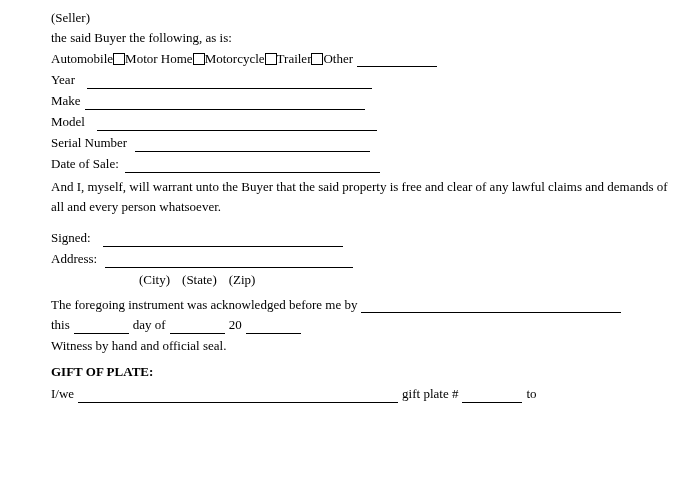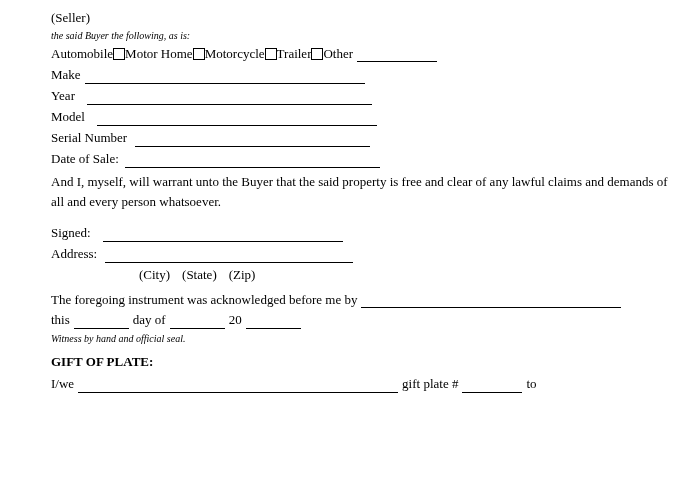--- a/index.html
+++ b/index.html
@@ -102,22 +102,21 @@
     }
 
     .iwe-row {
       display: flex;
       align-items: baseline;
       margin-top: 6px;
     }
 
     .top-text {
       margin-bottom: 4px;
-      font-size: 10px;
-      font-style: italic;
+      font-size: 13px;
     }
 
     .seller-line {
       margin-bottom: 4px;
     }
   </style>
 </head>
 <body>
 
 <div class="page">
@@ -137,27 +136,27 @@
     <span class="checkbox"></span>
     <span>Motorcycle</span>
     <span class="checkbox"></span>
     <span>Trailer</span>
     <span class="checkbox"></span>
     <span>Other</span>
     <span class="underline" style="width:80px; margin-left:4px;">&nbsp;</span>
   </div>
 
   <div class="field-row">
+    <span class="field-label">Year</span>
+    <span class="underline" style="width:285px; margin-left:8px;">&nbsp;</span>
+  </div>
+
+  <div class="field-row">
     <span class="field-label">Make</span>
     <span class="underline" style="width:280px;">&nbsp;</span>
-  </div>
-
-  <div class="field-row">
-    <span class="field-label">Year</span>
-    <span class="underline" style="width:285px; margin-left:8px;">&nbsp;</span>
   </div>
 
   <div class="field-row">
     <span class="field-label">Model</span>
     <span class="underline" style="width:280px; margin-left:8px;">&nbsp;</span>
   </div>
 
   <div class="field-row">
     <span class="field-label">Serial Number</span>
     <span class="underline" style="width:235px; margin-left:4px;">&nbsp;</span>

